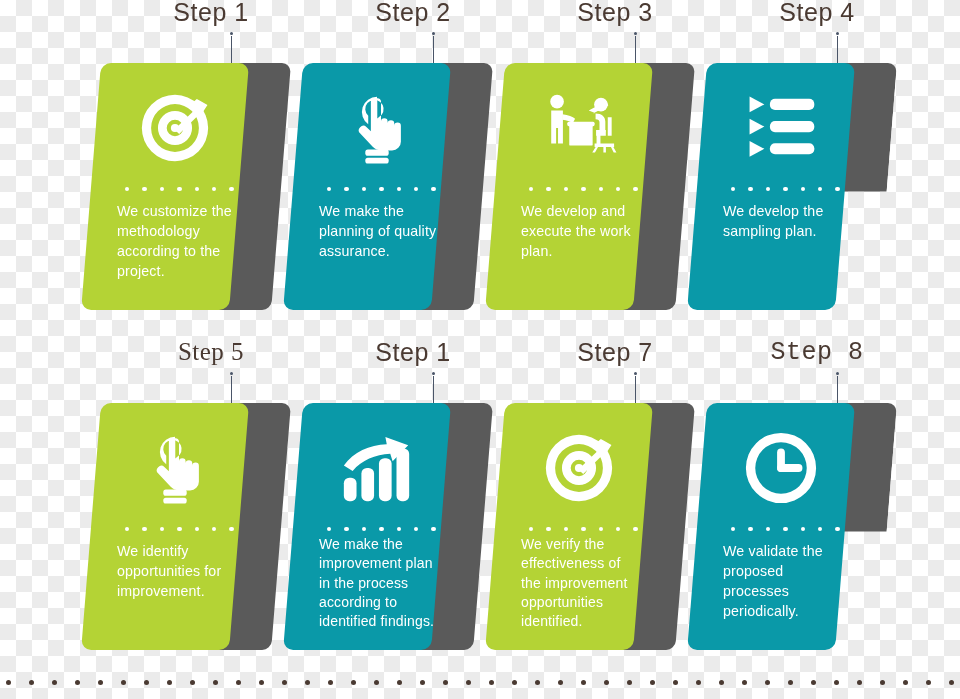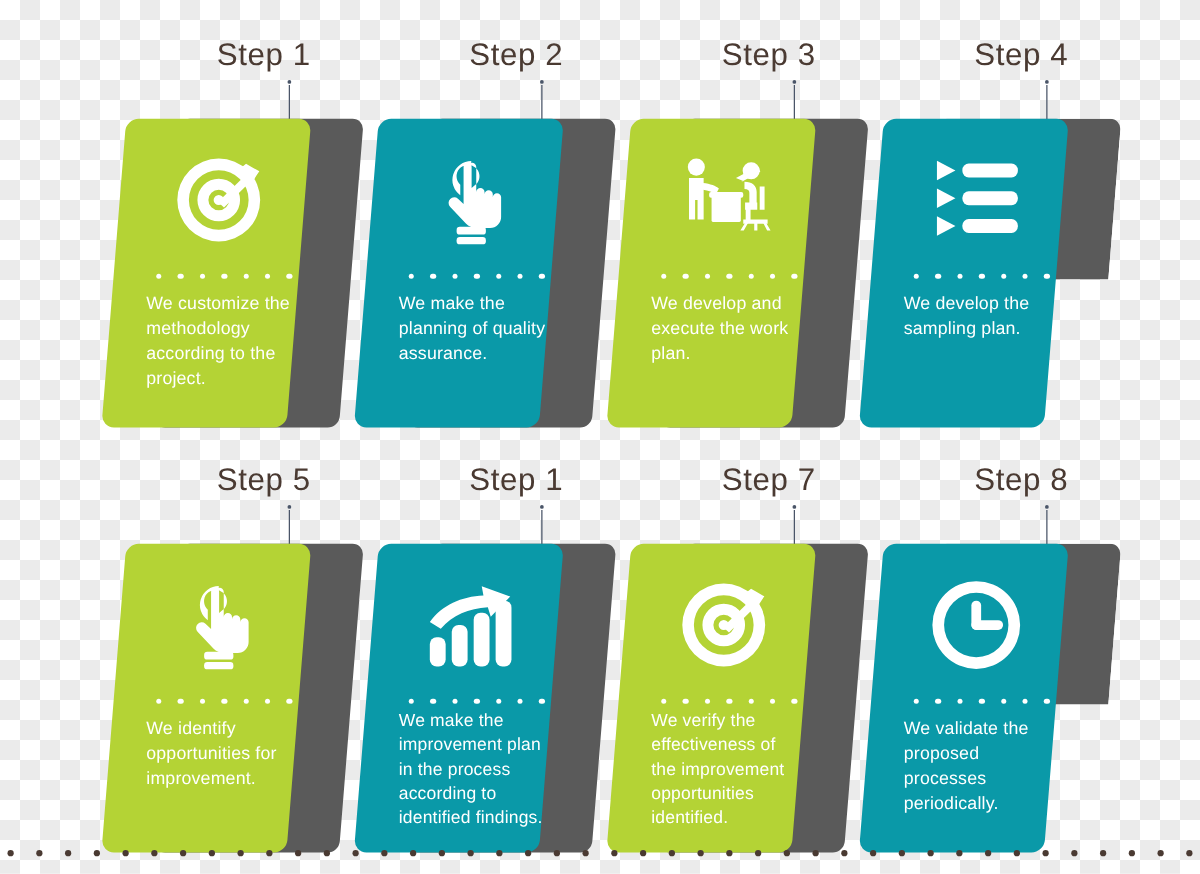--- a/index.html
+++ b/index.html
@@ -11,21 +11,21 @@
   body {
     position:relative;
     background-color:#ffffff;
     background-image:
       linear-gradient(45deg, #ebebeb 25%, transparent 25%, transparent 75%, #ebebeb 75%),
       linear-gradient(45deg, #ebebeb 25%, transparent 25%, transparent 75%, #ebebeb 75%);
     background-size:32px 32px;
     background-position:0 0, 16px 16px;
   }
 
-  #stage { position:absolute; inset:0;margin-top:32px; }
+  #stage { position:absolute; inset:0; }
 
   
   .step-label {
     position:absolute;
     color:#4a3a32;
     font-size:25px;
     font-weight:400;
     letter-spacing:.5px;
     white-space:nowrap;
     text-align:center;
@@ -215,21 +215,21 @@
             <i></i>
             <i></i>
             <i></i>
             <i></i>
             <i></i>
           </div>
           <div class="card-text">We develop the sampling plan.</div>
         </div>
       </div>
     </div>
-    <div class="step-label" style="left: 211px; top: 338px;">Step 5</div>
+    <div class="step-label" style="left: 211px; top: 338px; font-family: Liberation Serif, serif;">Step 5</div>
     <div class="connector" style="left: 230px; top: 372px; height: 41px;">
       <span class="knob"></span>
       <span class="stem"></span>
     </div>
     <div class="card-wrap" style="left: 101px; top: 403px; width: 148px; height: 247px;">
       <div class="shadow"></div>
       <div class="card green">
         <div class="card-inner">
           <div class="icon-box">
             <svg width="78" height="78" viewBox="0 0 80 80">
@@ -296,21 +296,21 @@
             <i></i>
             <i></i>
             <i></i>
             <i></i>
             <i></i>
           </div>
           <div class="card-text tall">We verify the effectiveness of the improvement opportunities identified.</div>
         </div>
       </div>
     </div>
-    <div class="step-label" style="left: 817px; top: 338px;">Step 8</div>
+    <div class="step-label" style="left: 817px; top: 338px; font-family: Liberation Mono, monospace;">Step 8</div>
     <div class="connector" style="left: 836px; top: 372px; height: 41px;">
       <span class="knob"></span>
       <span class="stem"></span>
     </div>
     <div class="card-wrap" style="left: 707px; top: 403px; width: 148px; height: 247px;">
       <div class="shadow wedge"></div>
       <div class="card teal">
         <div class="card-inner">
           <div class="icon-box">
             <svg width="78" height="78" viewBox="0 0 80 80">

